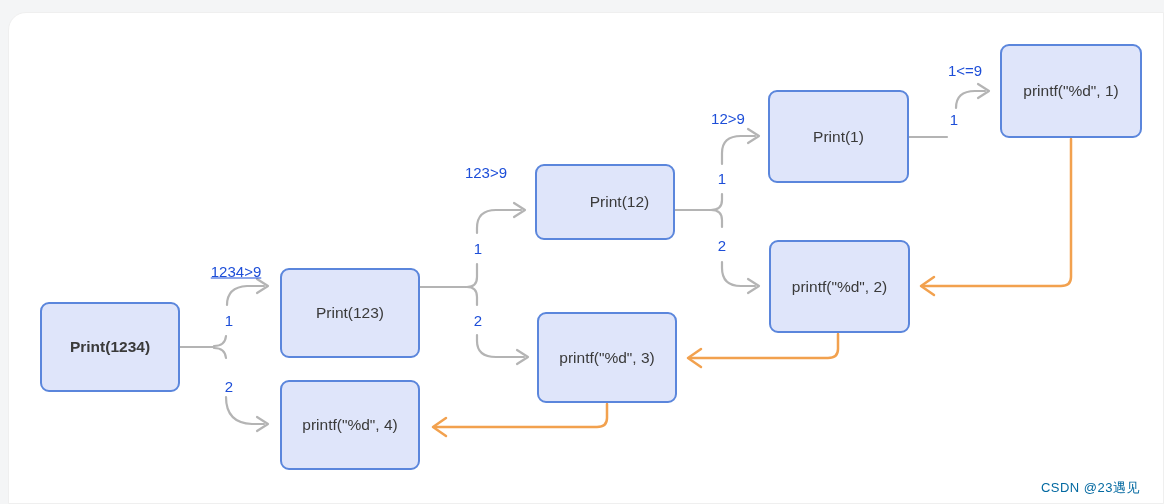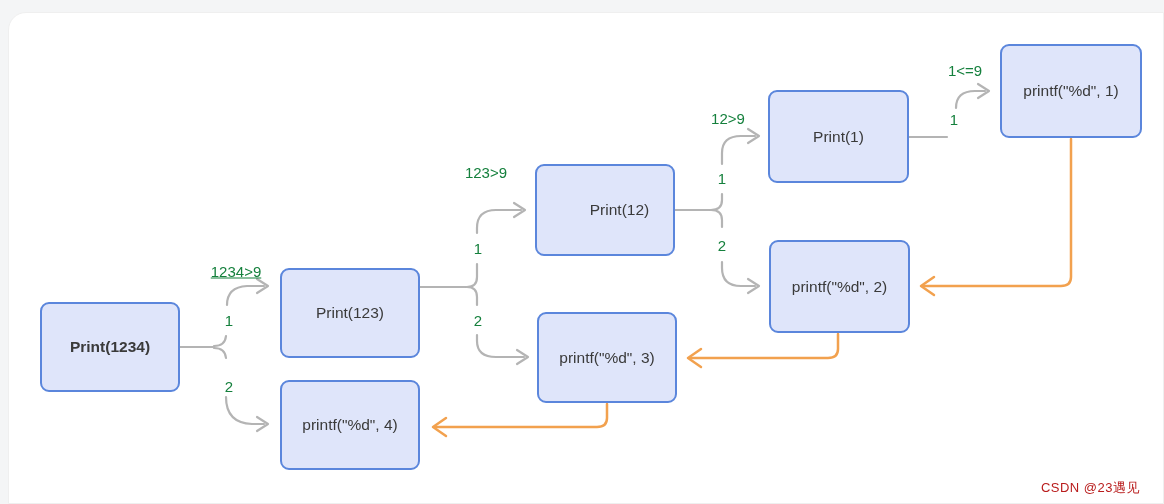--- a/index.html
+++ b/index.html
@@ -51,29 +51,29 @@
     align-items: center;
     justify-content: center;
     font-size: 15.5px;
     color: #3a3a3a;
     white-space: nowrap;
   }
   .lbl {
     position: absolute;
     transform: translate(-50%, -50%);
     font-size: 15px;
-    color: #15803d;
+    color: #1d4ed8;
     white-space: nowrap;
   }
   .watermark {
     position: absolute;
     right: 24px;
     bottom: 7px;
     font-size: 13px;
-    color: #b91c1c;
+    color: #0369a1;
     letter-spacing: 0.5px;
   }
 </style>
 </head>
 <body>
 
 <div class="stage">
   <div class="panel"></div>
 
   <svg class="edges" viewBox="0 0 1164 504">
@@ -115,21 +115,21 @@
       <path class="return-edge" d="M838 334 V349 Q838 358 828 358 H691"></path>
       <path class="return-edge" d="M701 349 L688 358 L701 367"></path>
       <path class="return-edge" d="M607 404 V418 Q607 427 597 427 H436"></path>
       <path class="return-edge" d="M446 418 L433 427 L446 436"></path>
     </g>
   </svg>
 
   <div class="node" style="left:40px;  top:302px; width:140px; height:90px;font-weight:bold;">Print(1234)</div>
   <div class="node" style="left:280px; top:240px; width:140px; height:90px;margin-top:28px;">Print(123)</div>
   <div class="node" style="left:280px; top:380px; width:140px; height:90px;">printf("%d", 4)</div>
-  <div class="node" style="left:535px; top:164px; width:140px; height:92px;padding-left:29px;">Print(12)</div>
+  <div class="node" style="left:535px; top:164px; width:140px; height:76px;padding-left:29px;">Print(12)</div>
   <div class="node" style="left:537px; top:312px; width:140px; height:91px;">printf("%d", 3)</div>
   <div class="node" style="left:768px; top:90px;  width:141px; height:93px;">Print(1)</div>
   <div class="node" style="left:769px; top:240px; width:141px; height:93px;">printf("%d", 2)</div>
   <div class="node" style="left:1000px;top:44px;  width:142px; height:94px;">printf("%d", 1)</div>
 
   <span class="lbl" style="left:236px; top:271px;text-decoration:underline;">1234&gt;9</span>
   <span class="lbl" style="left:486px; top:172px;">123&gt;9</span>
   <span class="lbl" style="left:728px; top:118px;">12&gt;9</span>
   <span class="lbl" style="left:965px; top:70px;">1&lt;=9</span>
 

